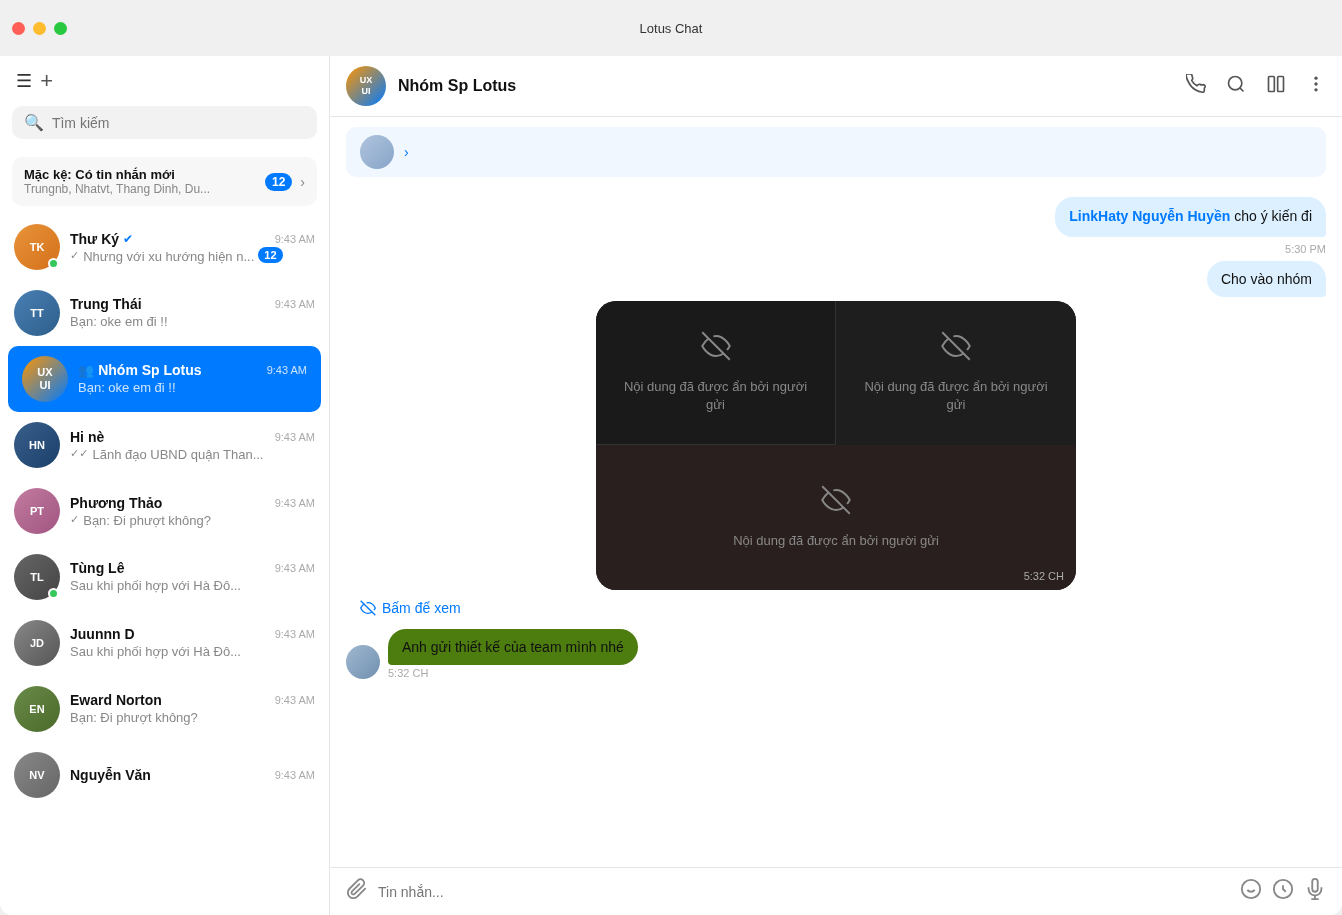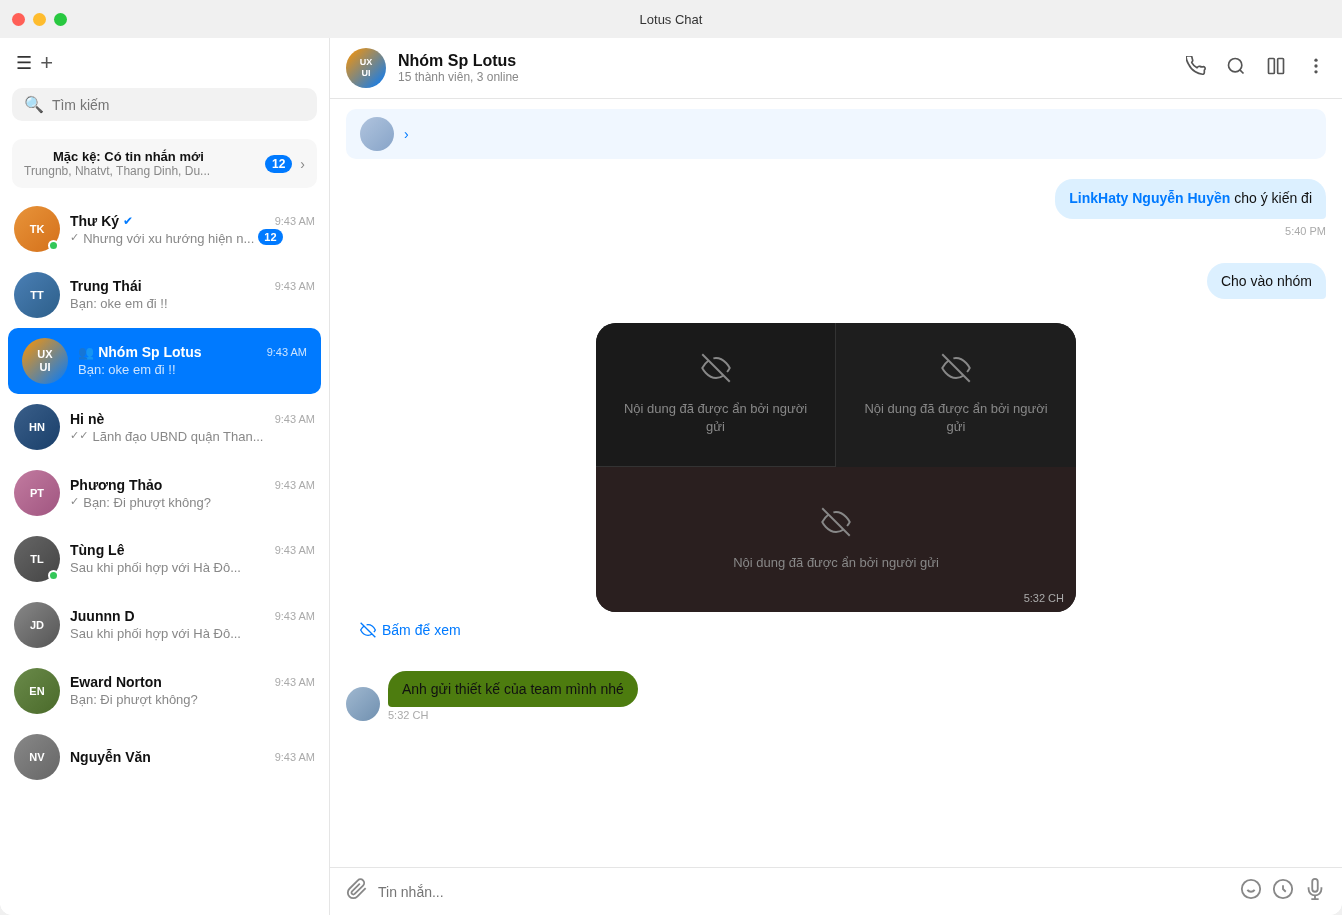--- a/index.html
+++ b/index.html
@@ -9,21 +9,21 @@
       width: 1342px;
       height: 915px;
       overflow: hidden;
       display: flex;
       flex-direction: column;
       border-radius: 12px;
     }
 
     
     .titlebar {
-      height: 38px;
+      height: 56px;
       background: #f0f0f0;
       display: flex;
       align-items: center;
       justify-content: center;
       position: relative;
       flex-shrink: 0;
     }
     .titlebar-title {
       font-size: 13px;
       font-weight: 500;
@@ -141,21 +141,20 @@
       align-items: center;
       gap: 8px;
     }
     .notif-text {
       flex: 1;
     }
     .notif-title {
       font-size: 13px;
       font-weight: 600;
       color: #111;
-      margin-left: 29px;
     }
     .notif-sub {
       font-size: 12px;
       color: #888;
     }
     .notif-badge {
       background: #007aff;
       color: white;
       font-size: 12px;
       font-weight: 600;
@@ -302,21 +301,21 @@
     .thread-label { color: #007aff; font-size: 14px; font-weight: 500; flex: 1; }
     .thread-arrow { color: #007aff; font-size: 14px; }
 
     
     .messages-area {
       flex: 1;
       overflow-y: auto;
       padding: 10px 16px;
       display: flex;
       flex-direction: column;
-      gap: 24px;
+      gap: 4px;
     }
     .msg-time { font-size: 11px; color: #aaa; }
 
     
     .hidden-content-grid {
       border-radius: 20px;
       overflow: hidden;
       max-width: 480px;
       background: #222;
       margin: 0 auto;
@@ -602,21 +601,20 @@
   </div>
 
   <div class="chat-panel">
 
     <div class="chat-header">
       <div class="chat-header-avatar">
         <span style="font-size:9px;line-height:1.2;text-align:center;">UX<br>UI</span>
       </div>
       <div class="chat-header-info">
         <div class="chat-header-name">Nhóm Sp Lotus</div>
-        <div class="chat-header-sub">15 thành viên, 3 online</div>
       </div>
       <div class="chat-header-actions">
         <span class="header-icon">
           <svg width="20" height="20" viewBox="0 0 24 24" fill="none" stroke="#555" stroke-width="2">
             <path d="M22 16.92v3a2 2 0 01-2.18 2 19.79 19.79 0 01-8.63-3.07A19.5 19.5 0 013.07 9.81a19.79 19.79 0 01-3.07-8.67A2 2 0 012.18 0h3a2 2 0 012 1.72c.127.96.361 1.903.7 2.81a2 2 0 01-.45 2.11L6.91 7.91a16 16 0 006.29 6.29l1.27-1.27a2 2 0 012.11-.45c.907.339 1.85.573 2.81.7A2 2 0 0122 16.92z"></path>
           </svg>
         </span>
         <span class="header-icon">
           <svg width="20" height="20" viewBox="0 0 24 24" fill="none" stroke="#555" stroke-width="2">
             <circle cx="11" cy="11" r="8"></circle>
@@ -646,21 +644,21 @@
 
     <div class="messages-area">
 
       <div style="display:flex;justify-content:flex-end;">
         <div style="max-width:65%;">
           <div style="background:#dcf0ff;border-radius:18px;border-bottom-right-radius:4px;padding:10px 14px;font-size:14px;color:#111;line-height:1.4;">
             <span style="font-weight:700;color:#007aff;">LinkHaty Nguyễn Huyền</span>
             <span> cho ý kiến đi</span>
           </div>
           <div style="text-align:right;margin-top:2px;">
-            <span class="msg-time">5:40 PM</span>
+            <span class="msg-time">5:30 PM</span>
           </div>
         </div>
       </div>
 
       <div style="display:flex;justify-content:flex-end;">
         <div style="background:#dcf0ff;border-radius:18px;border-bottom-right-radius:4px;padding:10px 14px;font-size:14px;color:#111;">
           <span>Cho vào nhóm</span>
         </div>
       </div>
 

